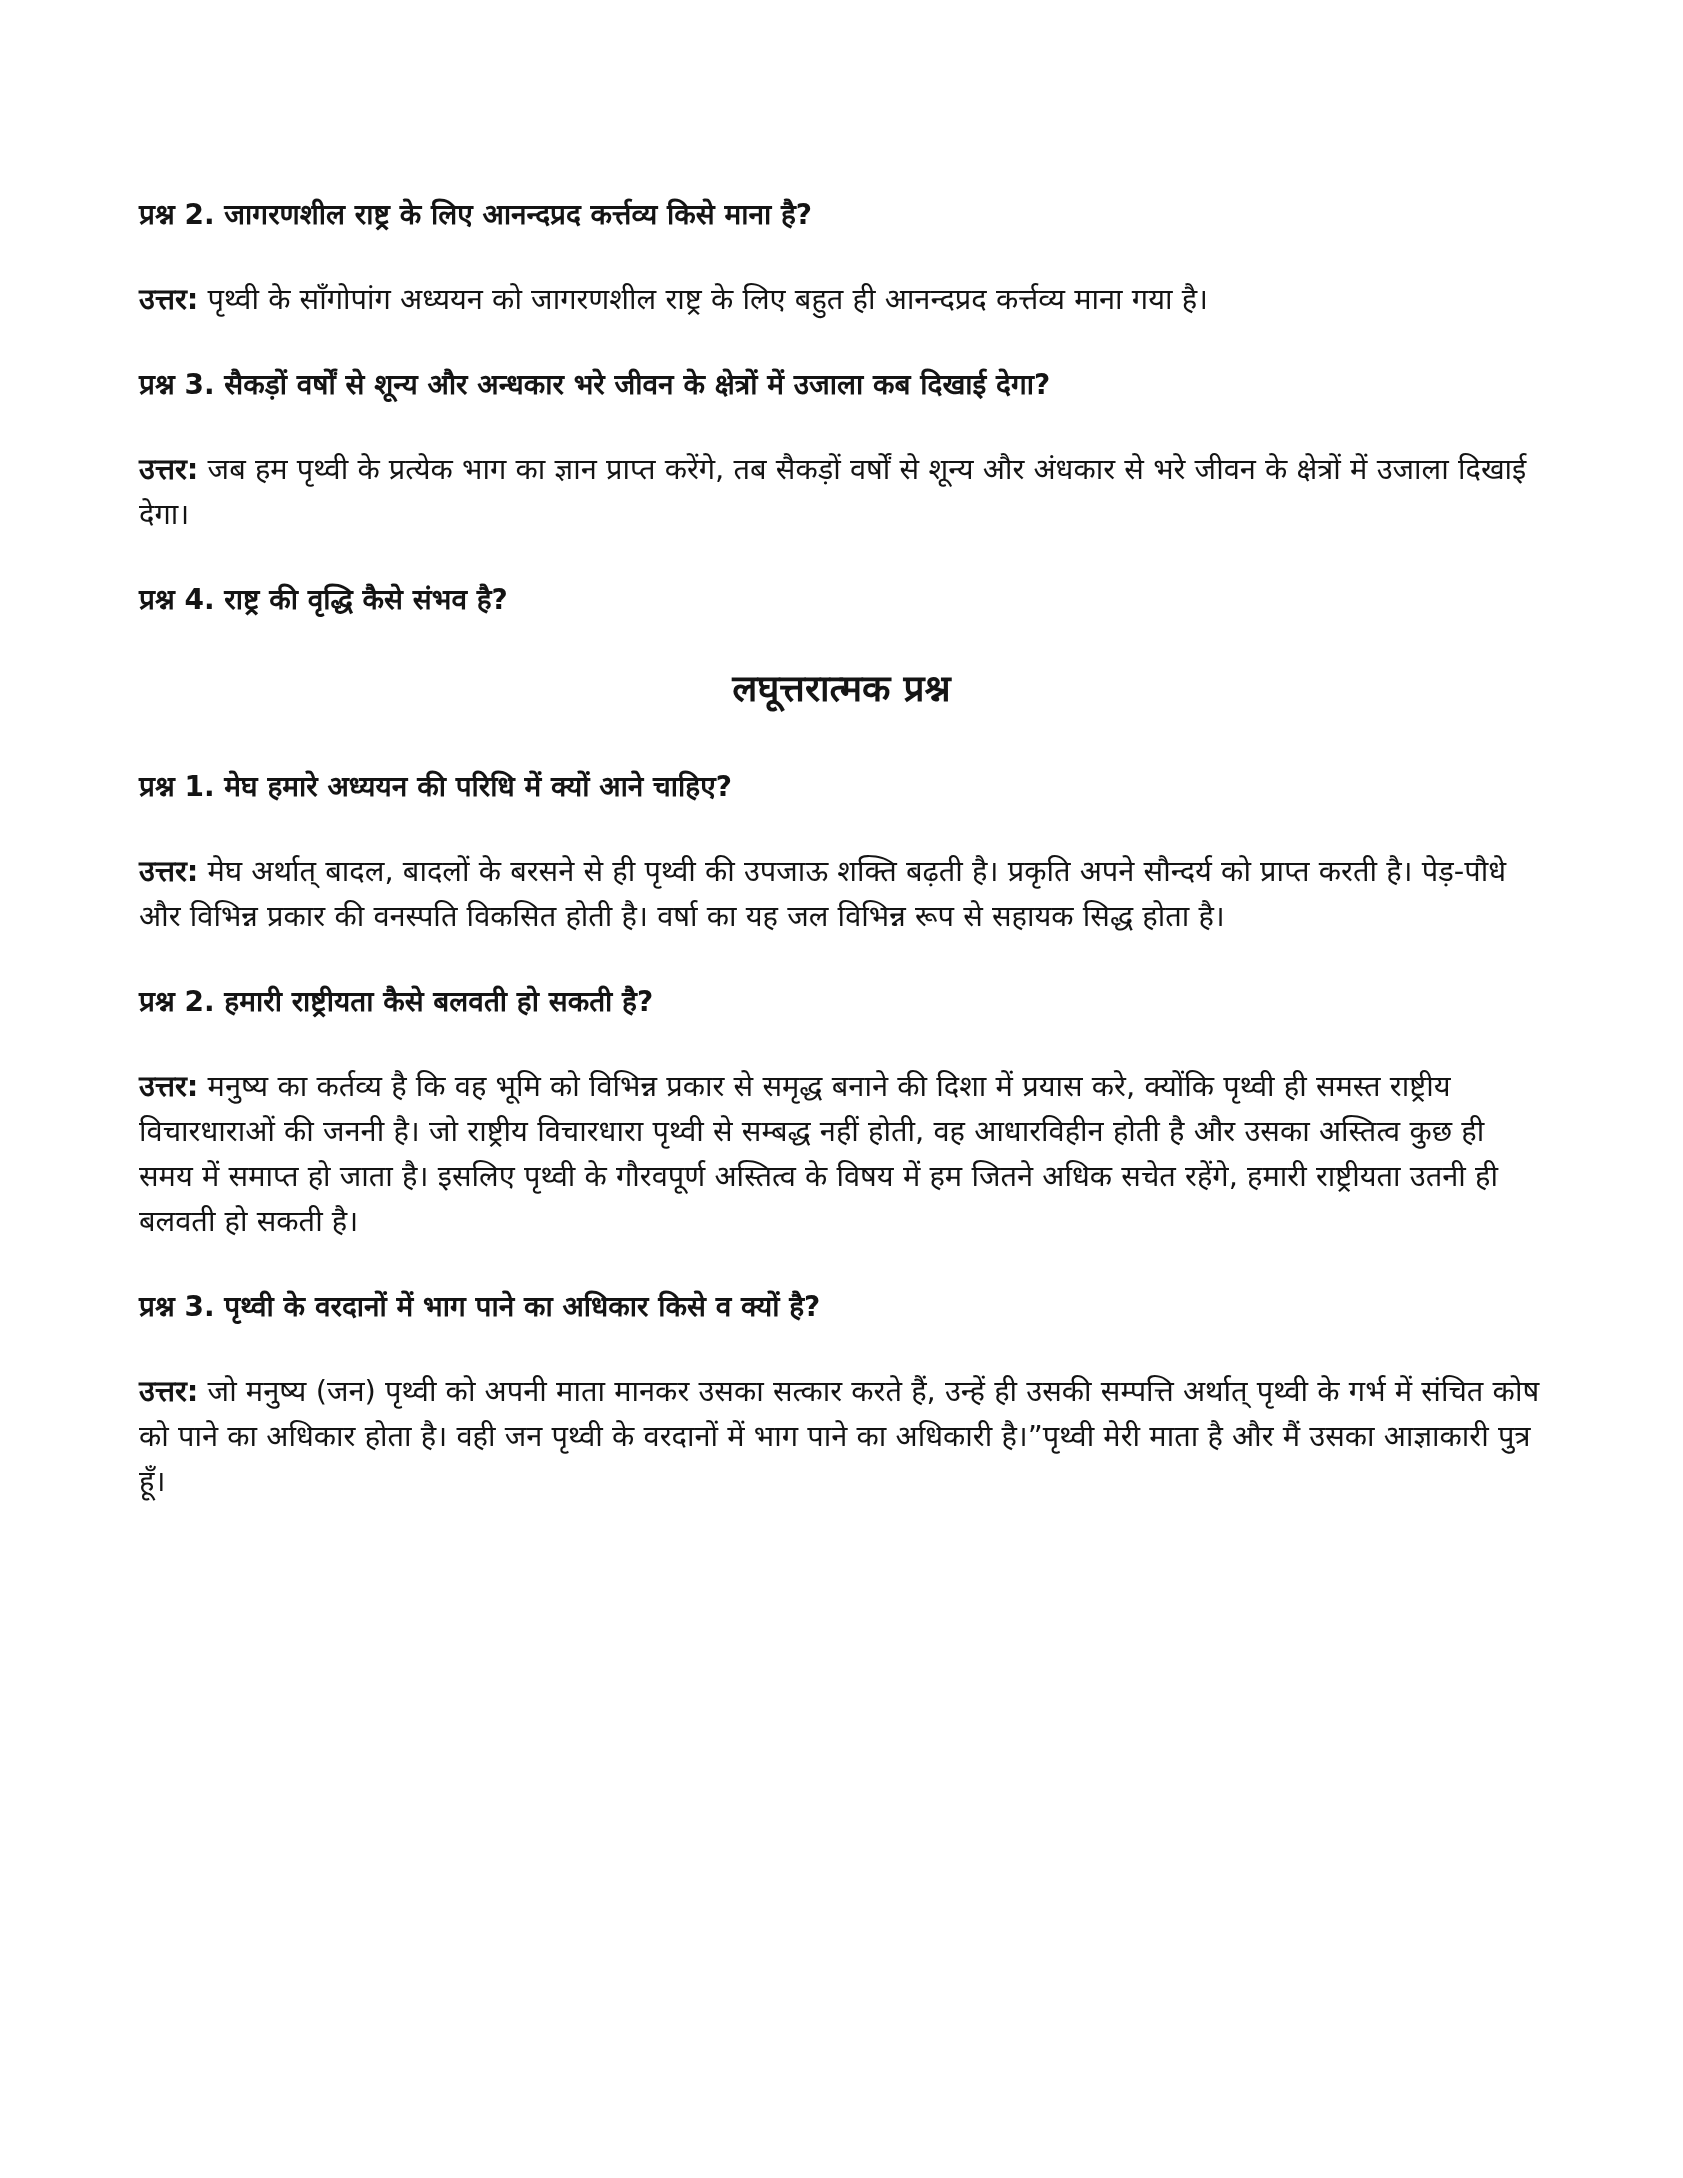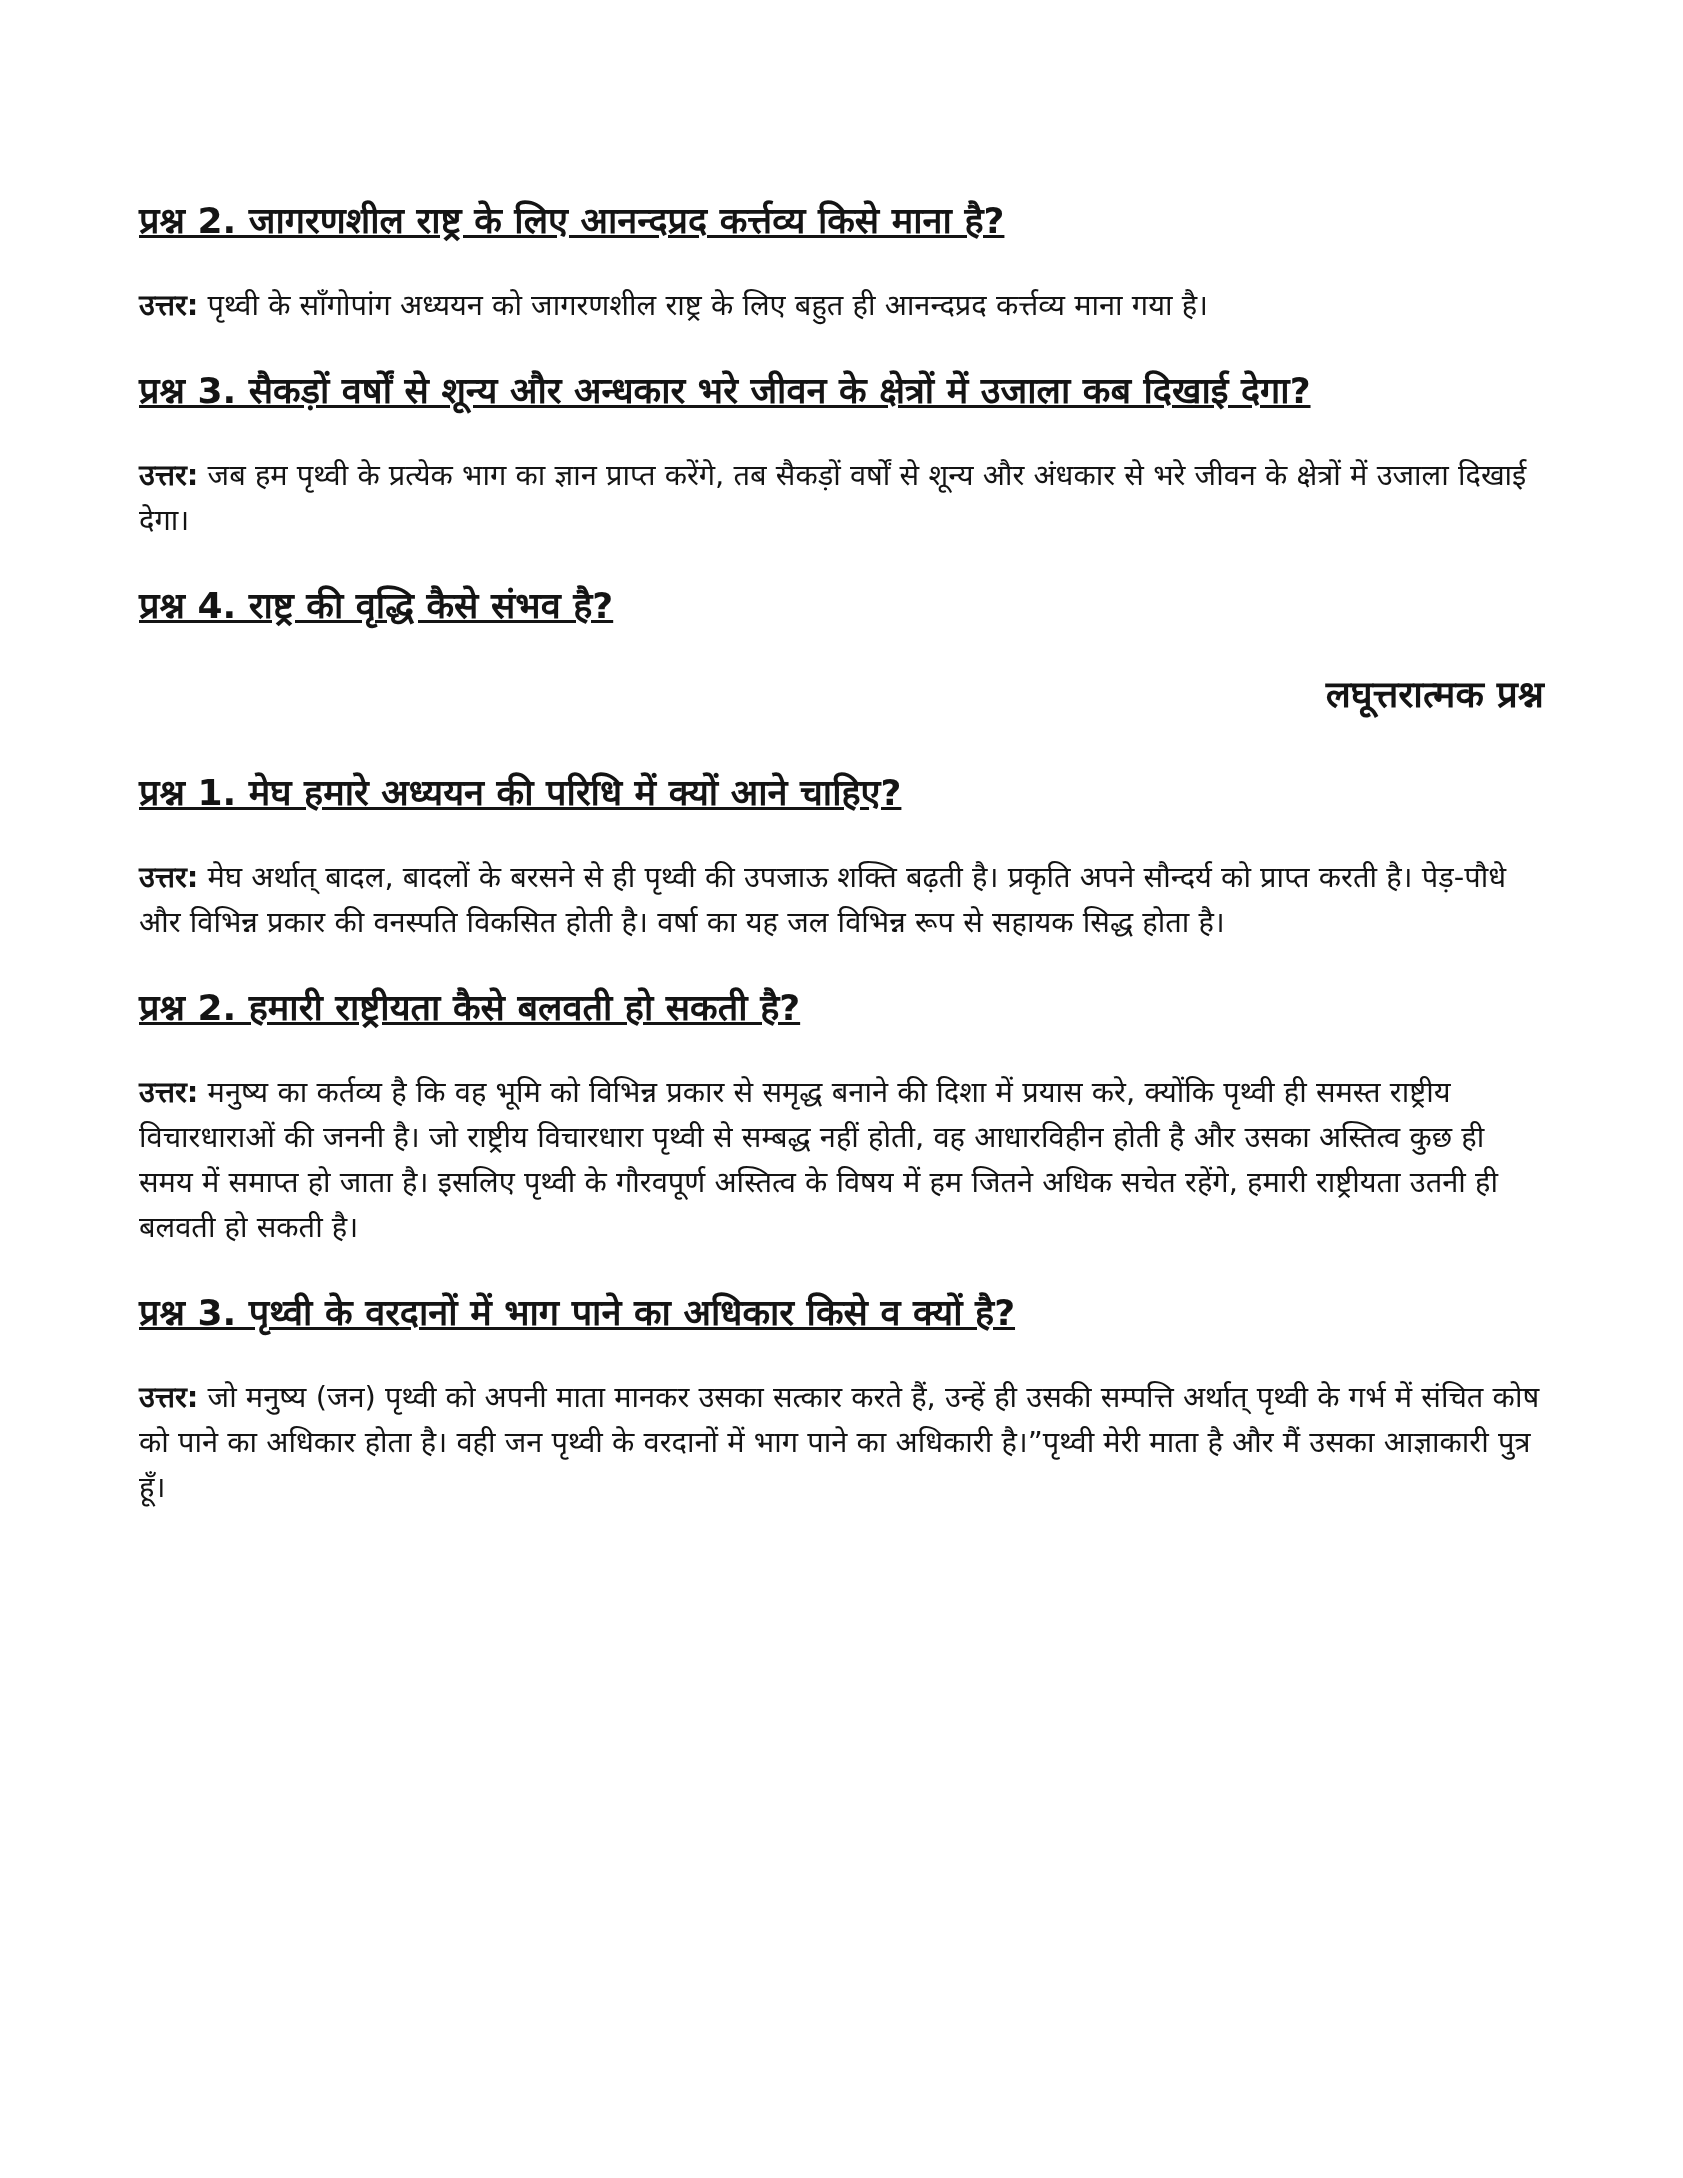--- a/index.html
+++ b/index.html
@@ -16,35 +16,34 @@
   }
   .page {
     box-sizing: border-box;
     width: 1683px;
     height: 2178px;
     padding: 191px 139px 0 139px;
     background: #ffffff;
   }
   .q {
     font-weight: 700;
-    font-size: 36px;
+    font-size: 28px;
     line-height: 45px;
-    margin: 7px 0 40px 0;
-    text-decoration: underline;
+    margin: 1px 0 40px 0;
   }
   .a, .para {
     font-size: 29px;
     line-height: 45px;
     margin: 1px 0 40px 0;
   }
   .a .lbl {
     font-weight: 700;
   }
   .section-title {
-    text-align: right;
+    text-align: center;
     font-size: 37px;
     font-weight: 700;
     margin: 8px 0 48px 0;
     line-height: 54px;
   }
 </style>
 </head>
 <body>
 
 <div class="page">

